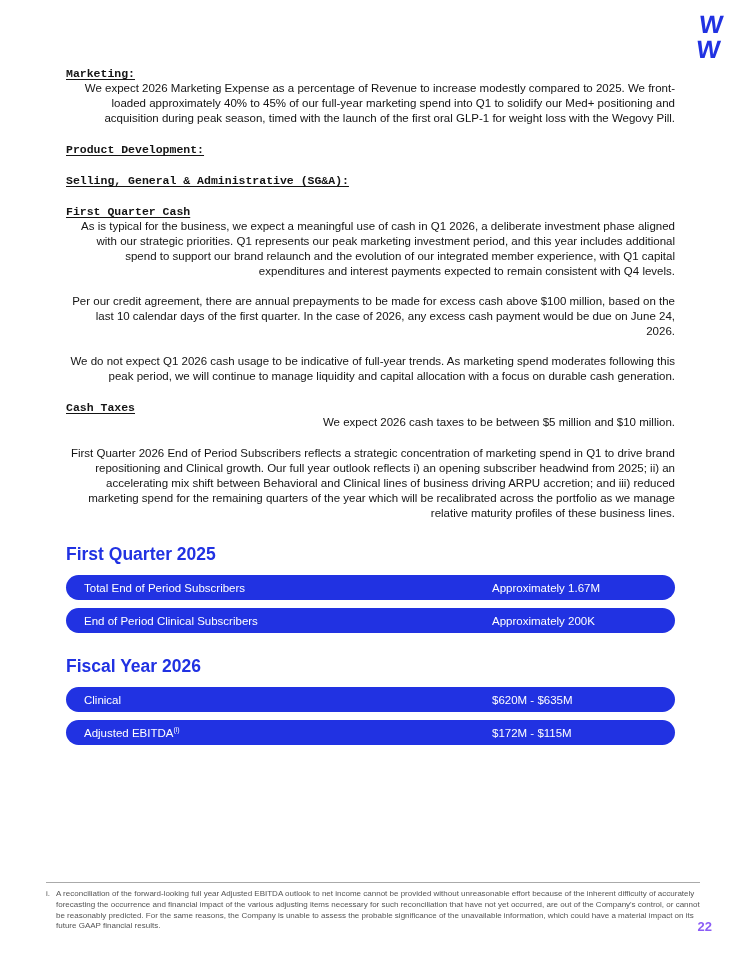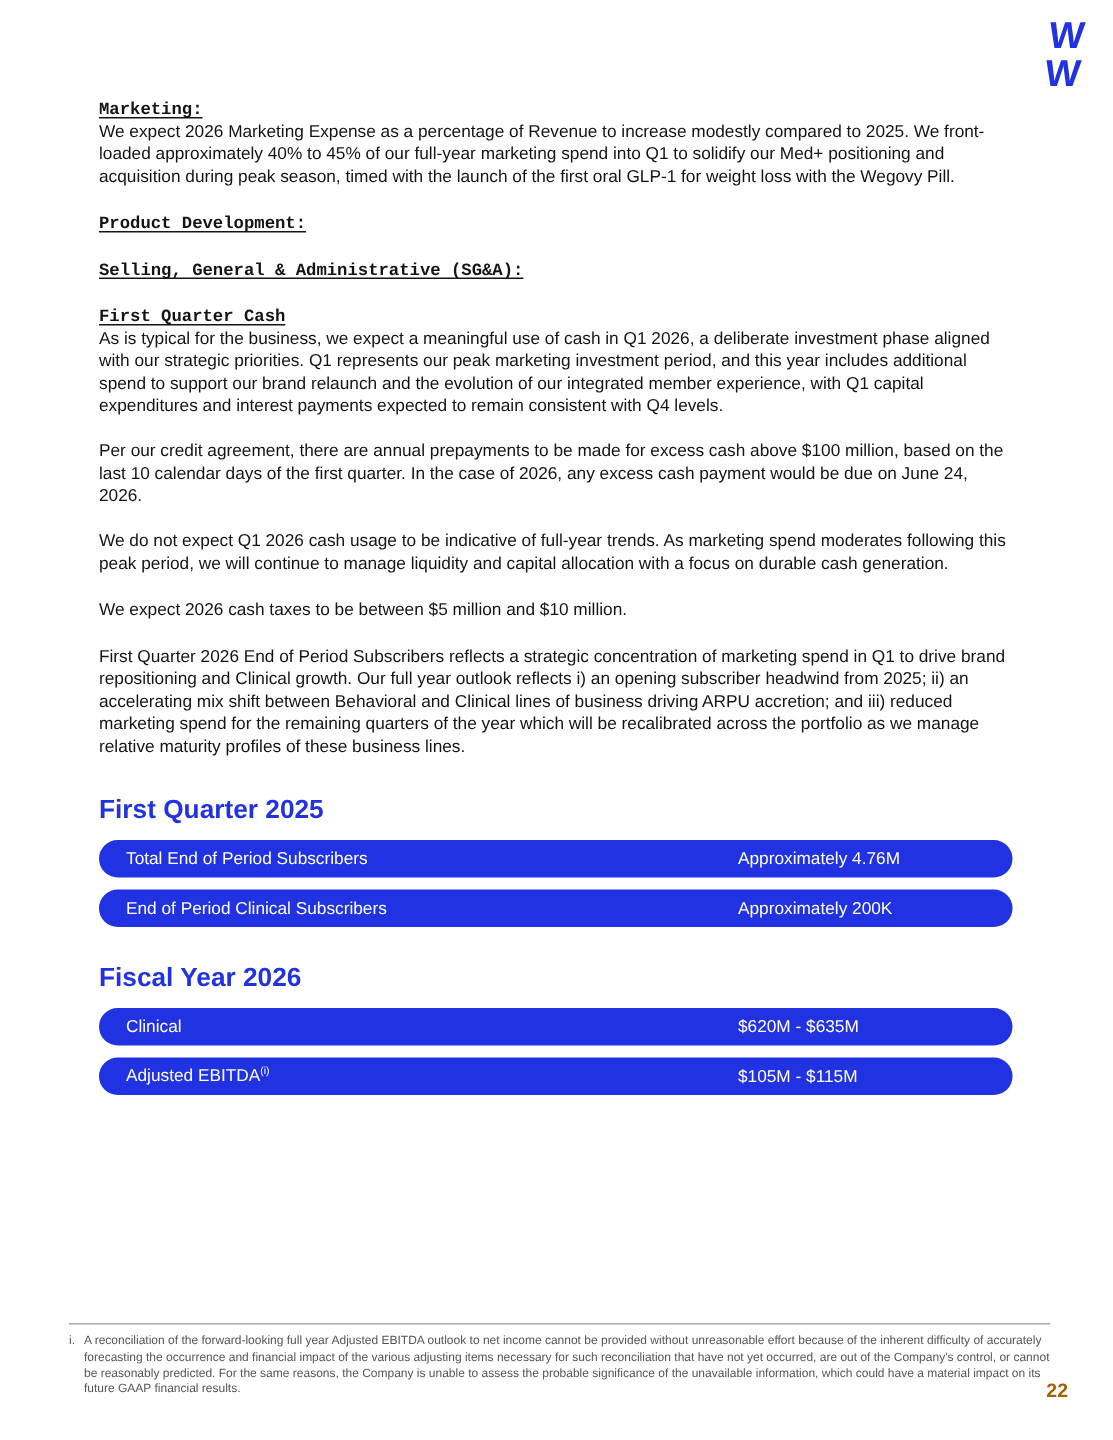--- a/index.html
+++ b/index.html
@@ -45,20 +45,21 @@
     line-height: 15px;
     font-weight: bold;
     text-decoration: underline;
     text-underline-offset: 2px;
     font-family: Liberation Mono, monospace;
   }
   .body-section p {
     font-size: 11.5px;
     line-height: 15px;
     margin: 0 0 15px 0;
+    text-align: right;
   }
   .body-section p:last-child { margin-bottom: 0; }
 
   
   .guidance-title {
     color: var(--brand-blue, #2132e2);
     font-size: 17.5px;
     line-height: 22px;
     font-weight: bold;
     margin: 22px 0 10px 0;
@@ -104,21 +105,21 @@
   }
   .fn-marker { flex: none; width: 10px; }
   .fn-text { flex: 1; }
 
   .page-number {
     position: absolute;
     right: 30px;
     bottom: 26px;
     font-size: 13px;
     font-weight: bold;
-    color: #a16207;
+    color: #8b5cf6;
   }
 </style>
 </head>
 <body>
 
 <div class="page">
 
   <div class="logo">
     <span>W</span>
     <span>W</span>
@@ -141,48 +142,49 @@
 
     <div class="body-section">
       <div class="section-heading">First Quarter Cash</div>
       <p>As is typical for the business, we expect a meaningful use of cash in Q1 2026, a deliberate investment phase aligned with our strategic priorities. Q1 represents our peak marketing investment period, and this year includes additional spend to support our brand relaunch and the evolution of our integrated member experience, with Q1 capital expenditures and interest payments expected to remain consistent with Q4 levels.</p>
       <p>Per our credit agreement, there are annual prepayments to be made for excess cash above $100 million, based on the last 10 calendar days of the first quarter. In the case of 2026, any excess cash payment would be due on June 24, 2026.</p>
       <p>We do not expect Q1 2026 cash usage to be indicative of full-year trends. As marketing spend moderates following this peak period, we will continue to manage liquidity and capital allocation with a focus on durable cash generation.</p>
     </div>
 
 
     <div class="body-section">
+      <div class="section-heading">Cash Taxes</div>
       <p>We expect 2026 cash taxes to be between $5 million and $10 million.</p>
     </div>
 
     <div class="body-section">
       <p>First Quarter 2026 End of Period Subscribers reflects a strategic concentration of marketing spend in Q1 to drive brand repositioning and Clinical growth. Our full year outlook reflects i) an opening subscriber headwind from 2025; ii) an accelerating mix shift between Behavioral and Clinical lines of business driving ARPU accretion; and iii) reduced marketing spend for the remaining quarters of the year which will be recalibrated across the portfolio as we manage relative maturity profiles of these business lines.</p>
     </div>
 
     <div class="guidance-block">
       <div class="guidance-title">First Quarter 2025</div>
       <div class="pill">
         <span class="pill-label">Total End of Period Subscribers</span>
-        <span class="pill-value">Approximately 4.76M</span>
+        <span class="pill-value">Approximately 1.67M</span>
       </div>
       <div class="pill">
         <span class="pill-label">End of Period Clinical Subscribers</span>
         <span class="pill-value">Approximately 200K</span>
       </div>
     </div>
 
     <div class="guidance-block">
       <div class="guidance-title">Fiscal Year 2026</div>
       <div class="pill">
         <span class="pill-label">Clinical</span>
         <span class="pill-value">$620M - $635M</span>
       </div>
       <div class="pill">
         <span class="pill-label"><span>Adjusted EBITDA</span><sup>(i)</sup></span>
-        <span class="pill-value">$105M - $115M</span>
+        <span class="pill-value">$172M - $115M</span>
       </div>
     </div>
 
   </div>
 
   <div class="footnote-area">
     <div class="footnote">
       <span class="fn-marker">i.</span>
       <span class="fn-text">A reconciliation of the forward-looking full year Adjusted EBITDA outlook to net income cannot be provided without unreasonable effort because of the inherent difficulty of accurately forecasting the occurrence and financial impact of the various adjusting items necessary for such reconciliation that have not yet occurred, are out of the Company's control, or cannot be reasonably predicted. For the same reasons, the Company is unable to assess the probable significance of the unavailable information, which could have a material impact on its future GAAP financial results.</span>
     </div>

